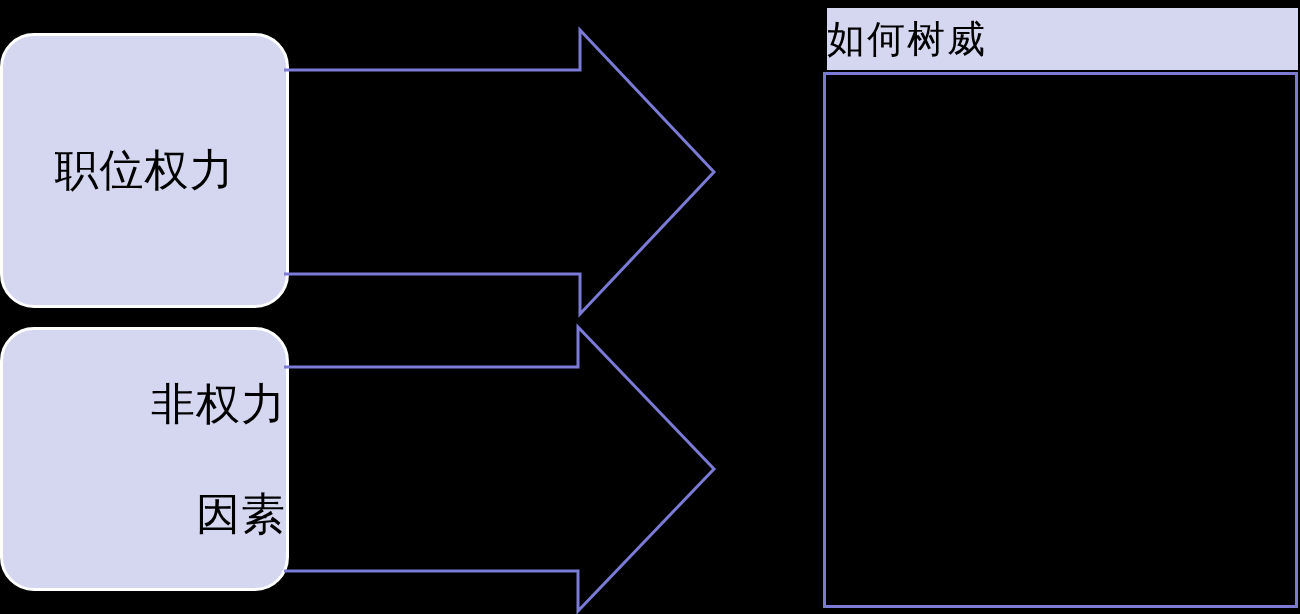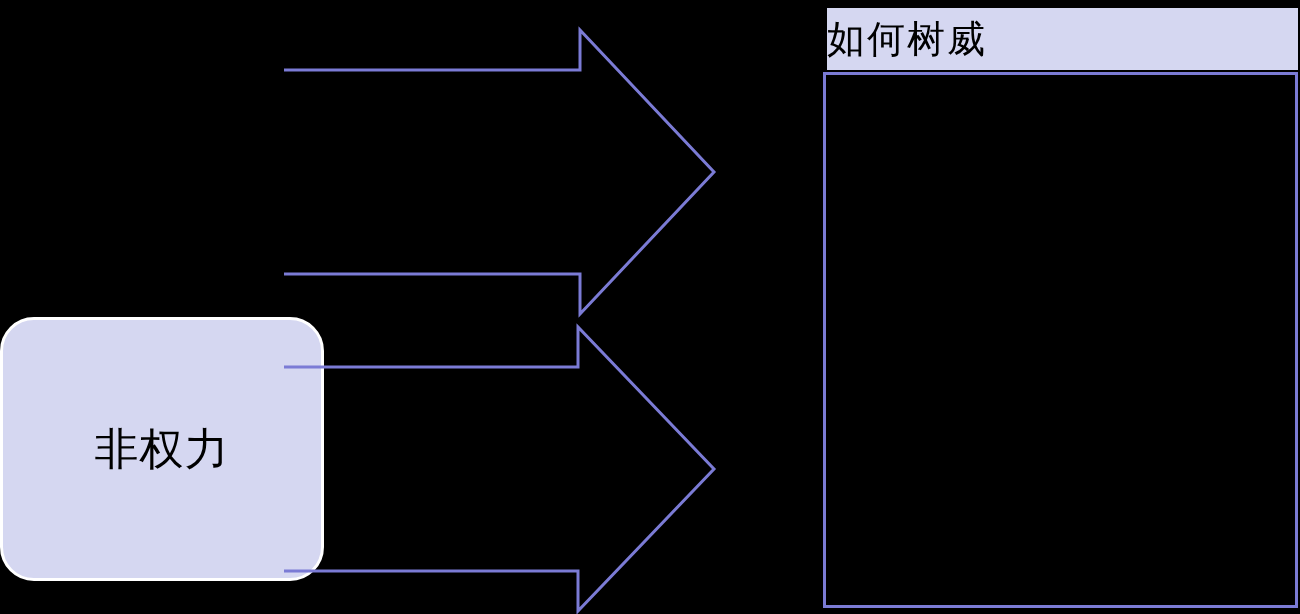--- a/index.html
+++ b/index.html
@@ -32,23 +32,24 @@
     user-select: none;
   }
   #box-position-power {
     left: 0px;
     top: 33px;
     width: 289px;
     height: 275px;
   }
   #box-nonpower-factor {
     left: 0px;
-    top: 317px;
-    width: 324px;
+    top: 327px;
+    width: 289px;
     height: 264px;
+    align-items: flex-end;
   }
   .src-line {
     font-size: 44px;
     line-height: 1.1;
     letter-spacing: 1px;
   }
   .src-line.second {
     margin-top: 62px;
   }
 
@@ -101,23 +102,27 @@
     box-sizing: border-box;
     border: 3px solid #7B7BD5;
     background: #000000;
   }
 </style>
 </head>
 <body>
 
 <div id="stage">
 
+  <div class="src-box" id="box-position-power">
+    <div class="src-line">职位权力</div>
+  </div>
 
   <div class="src-box" id="box-nonpower-factor">
     <div class="src-line">非权力</div>
+    <div class="src-line second">因素</div>
   </div>
 
   <svg class="arrow-svg" id="arrow-top" width="432" height="292" viewBox="0 0 432 292">
     <polyline class="arrow-shape" points="0,42 296,42 296,2 430,144 296,286 296,246 0,246"></polyline>
   </svg>
 
   <svg class="arrow-svg" id="arrow-bottom" width="432" height="292" viewBox="0 0 432 292">
     <polyline class="arrow-shape" points="0,42 294,42 294,2 430,144 294,286 294,246 0,246"></polyline>
   </svg>
 

